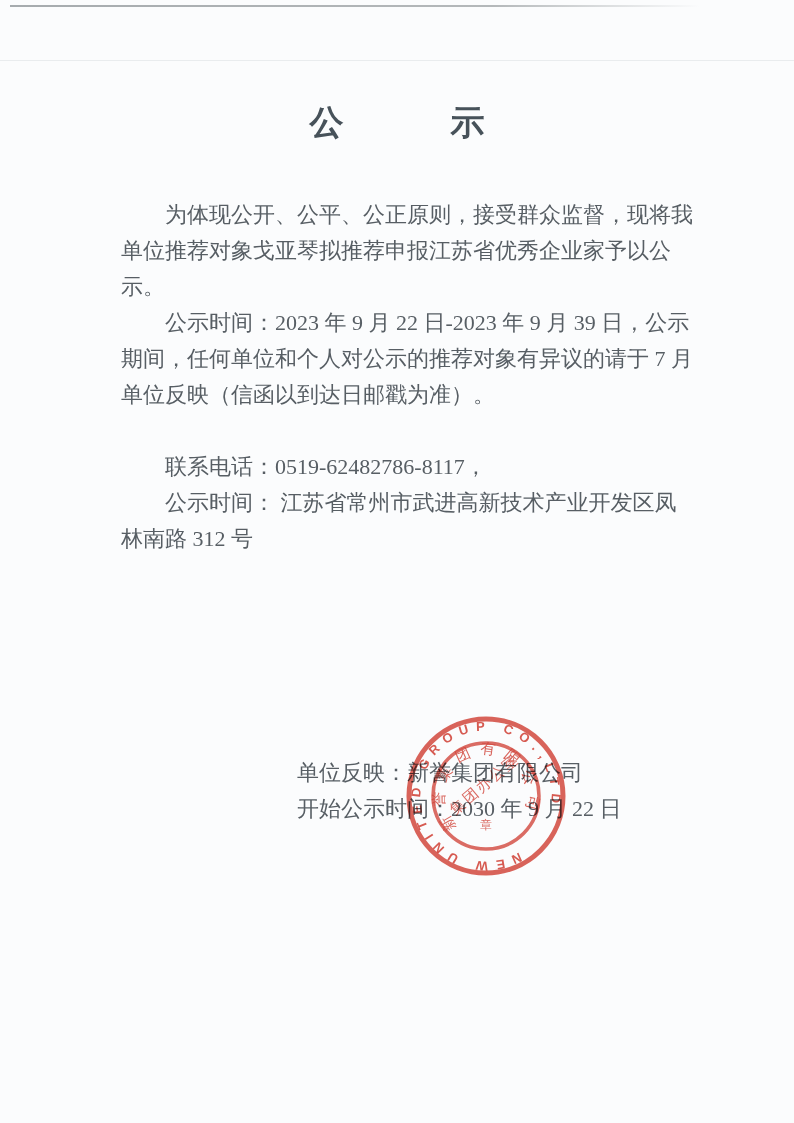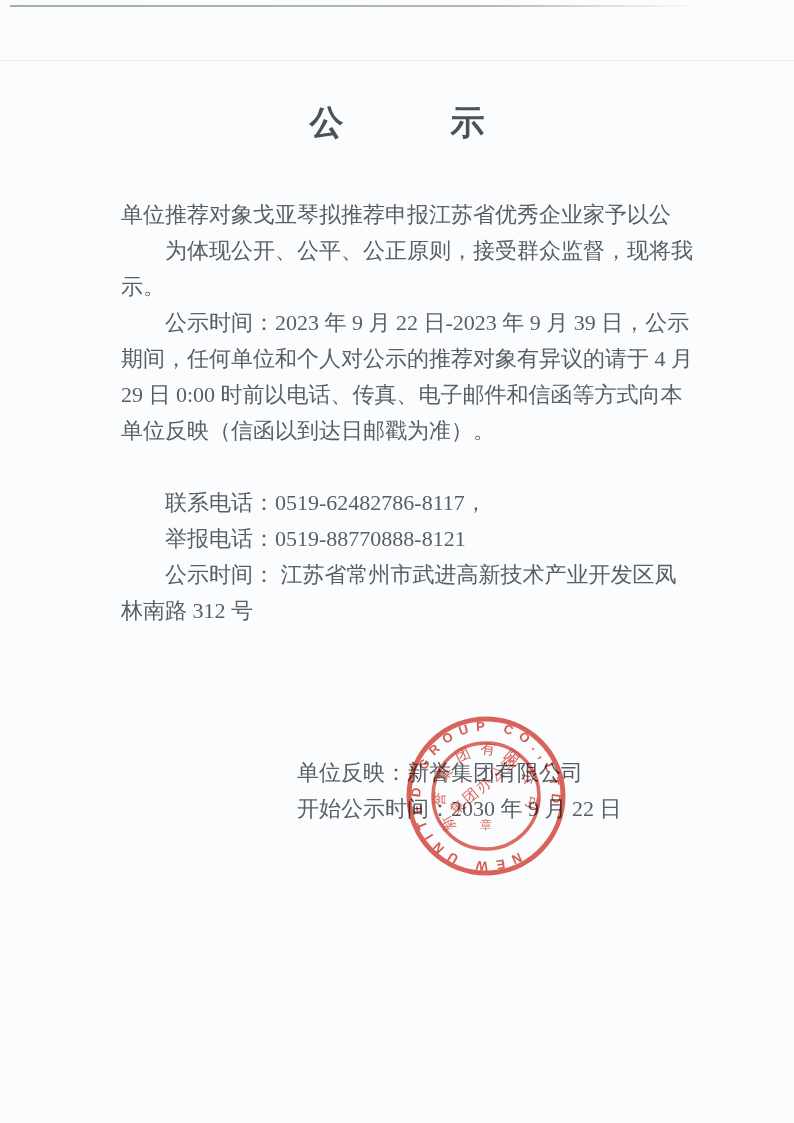--- a/index.html
+++ b/index.html
@@ -71,30 +71,28 @@
 
   <div class="scan-top-line"></div>
   <div class="scan-fold-line"></div>
 
   <div class="doc-title">
     <span>公</span>
     <span>示</span>
   </div>
 
   <div class="body-block">
+    <div class="line indent">为体现公开、公平、公正原则，接受群众监督，现将我</div>
     <div class="line">单位推荐对象戈亚琴拟推荐申报江苏省优秀企业家予以公</div>
-    <div class="line indent">为体现公开、公平、公正原则，接受群众监督，现将我</div>
     <div class="line">示。</div>
     <div class="line indent">公示时间：2023 年 9 月 22 日-2023 年 9 月 39 日，公示</div>
-    <div class="line">期间，任何单位和个人对公示的推荐对象有异议的请于 4 月</div>
-    <div class="line">29 日 0:00 时前以电话、传真、电子邮件和信函等方式向本</div>
+    <div class="line">期间，任何单位和个人对公示的推荐对象有异议的请于 7 月</div>
     <div class="line">单位反映（信函以到达日邮戳为准）。</div>
     <div class="line"></div>
     <div class="line indent">联系电话：0519-62482786-8117，</div>
-    <div class="line indent">举报电话：0519-88770888-8121</div>
     <div class="line indent">公示时间： 江苏省常州市武进高新技术产业开发区凤</div>
     <div class="line">林南路 312 号</div>
   </div>
 
   <div class="signature-block">
     <div class="line">单位反映：新誉集团有限公司</div>
     <div class="line">开始公示时间：2030 年 9 月 22 日</div>
   </div>
 
   <svg class="seal" viewBox="0 0 170 170" xmlns="http://www.w3.org/2000/svg" aria-hidden="true">

